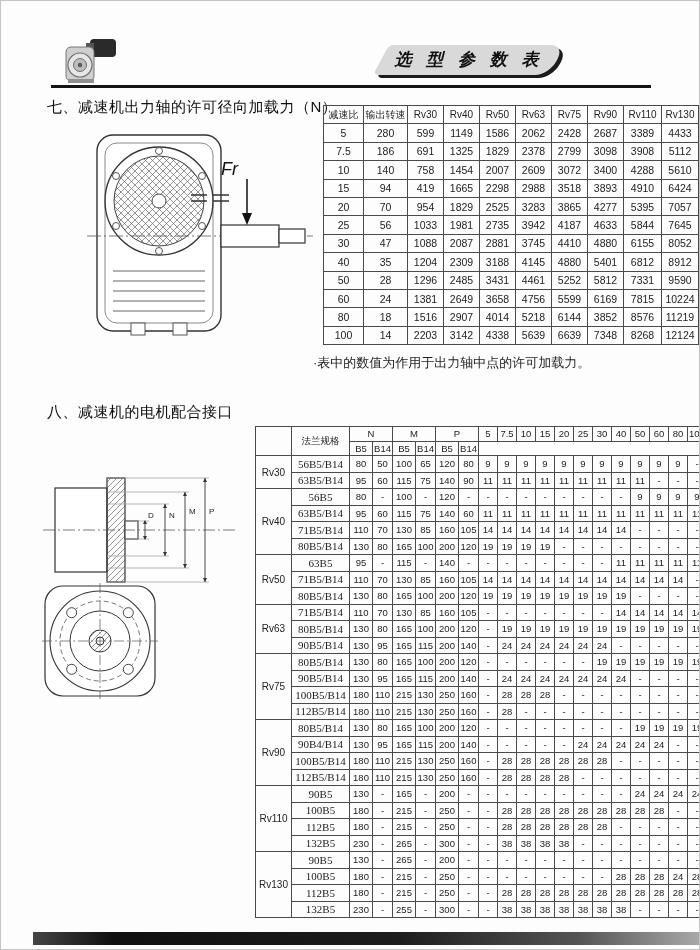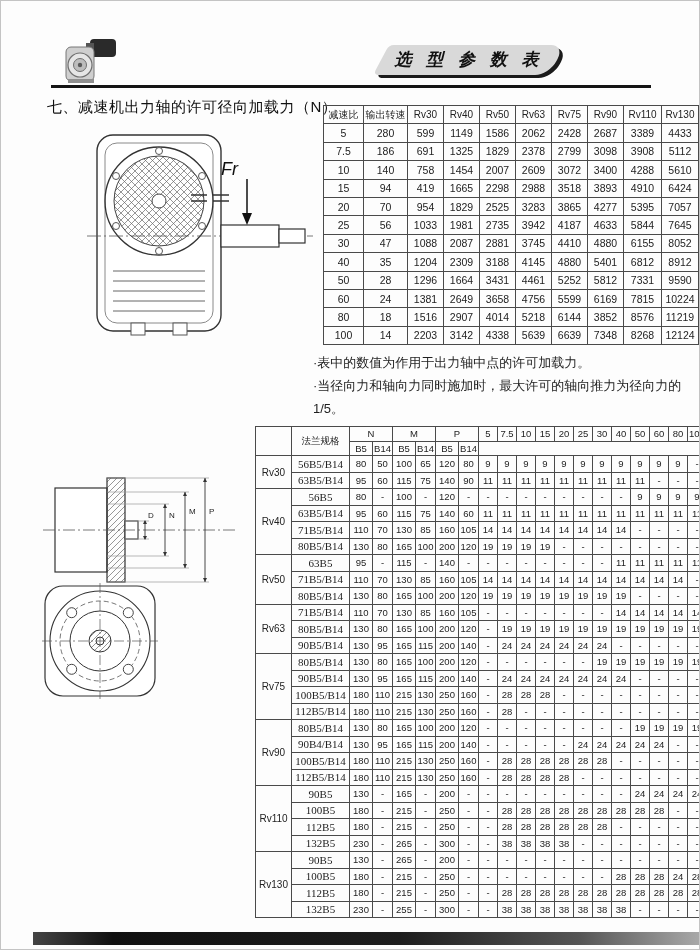--- a/index.html
+++ b/index.html
@@ -216,21 +216,21 @@
           <td>4145</td>
           <td>4880</td>
           <td>5401</td>
           <td>6812</td>
           <td>8912</td>
         </tr>
         <tr>
           <td>50</td>
           <td>28</td>
           <td>1296</td>
-          <td>1664</td>
+          <td>2485</td>
           <td>3431</td>
           <td>4461</td>
           <td>5252</td>
           <td>5812</td>
           <td>7331</td>
           <td>9590</td>
         </tr>
         <tr>
           <td>60</td>
           <td>24</td>
@@ -265,23 +265,23 @@
           <td>6639</td>
           <td>7348</td>
           <td>8268</td>
           <td>12124</td>
         </tr>
       </tbody>
   </table>
 
   <div class="notes">
     <div>·表中的数值为作用于出力轴中点的许可加载力。</div>
-    <div>·当径向力和轴向力同时施加时，最大许可的轴向推力为径向力的1/5。</div>
   </div>
 
+  <div class="sec-title s8">八、减速机的电机配合接口</div>
 
   <svg style="position:absolute;left:36px;top:473px" width="205" height="228" viewBox="0 0 205 228">
     <rect x="18" y="14" width="52" height="84" fill="#fff" stroke="#333" stroke-width="1.2"></rect>
     <rect x="70" y="4" width="18" height="104" fill="url(#h1)" stroke="#333" stroke-width="1.2"></rect>
     <rect x="88" y="47" width="13" height="18" fill="#fff" stroke="#333" stroke-width="1.1"></rect>
     <path d="M6 56 H200" stroke="#555" stroke-width="0.8" stroke-dasharray="12 3 2 3"></path>
     <path d="M88 47 H112 M88 65 H112 M70 30 H132 M70 82 H132 M70 18 H152 M70 94 H152 M70 4 H172 M70 108 H172" stroke="#999" stroke-width="0.7"></path>
     <line x1="108" y1="47" x2="108" y2="65" stroke="#333" stroke-width="0.9"></line>
     <polygon points="106,50 108,46 110,50" fill="#333"></polygon>
       <polygon points="106,62 108,66 110,62" fill="#333"></polygon>

